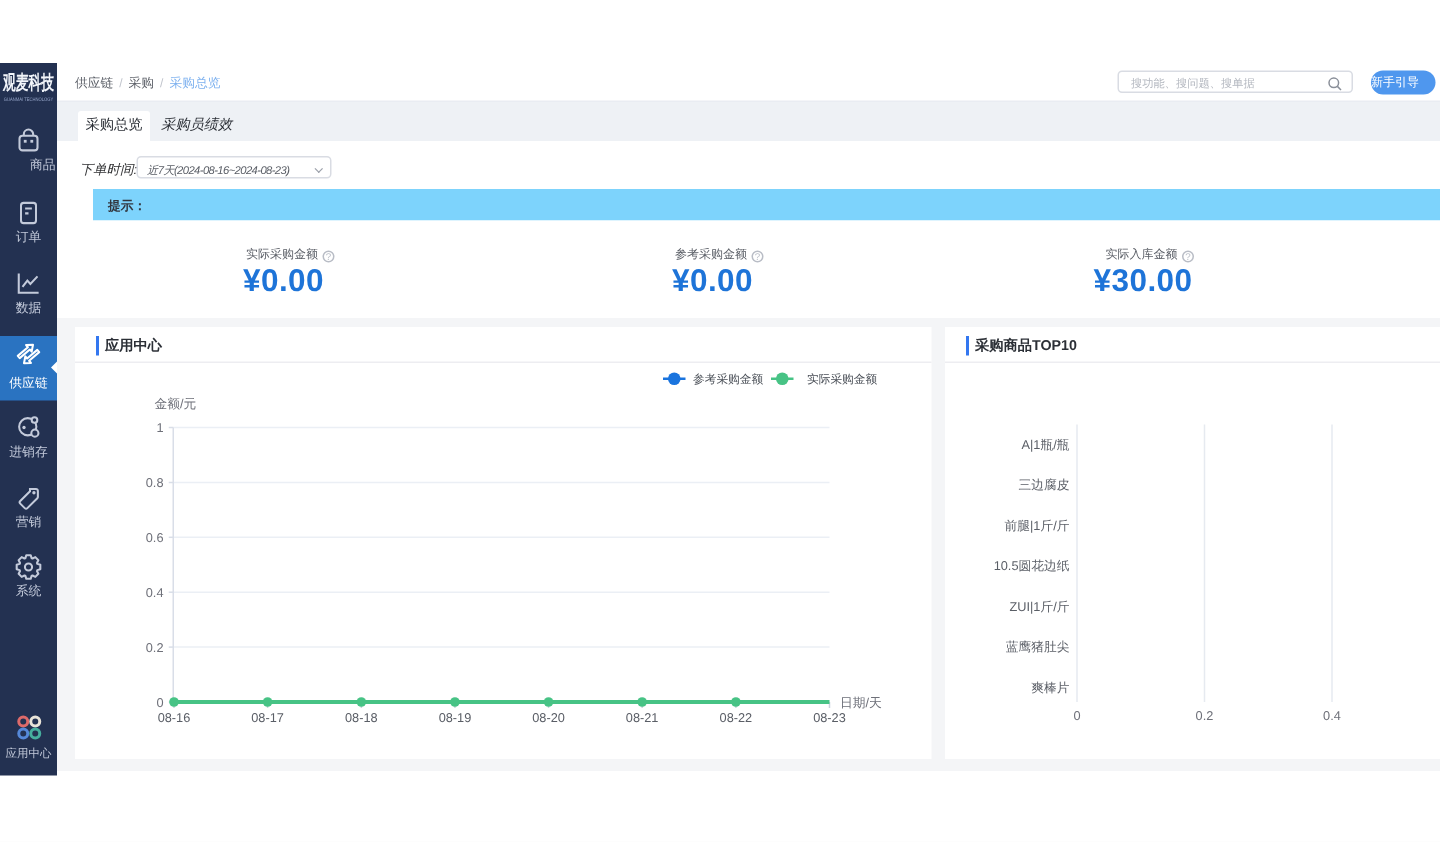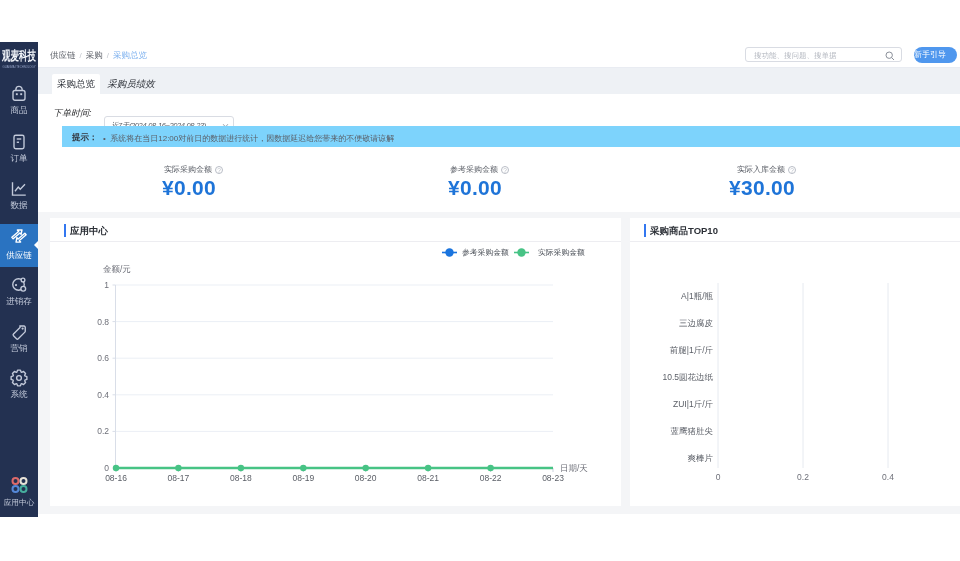--- a/index.html
+++ b/index.html
@@ -20,21 +20,21 @@
 .bc .sep { color:#c0c4cc; margin:0 4px; font-size:8px;}
 .bc .cur { color:#7db1ef; }
 .srch { position:absolute; left:707px; top:5px; width:157px; height:15px; border:1px solid #d9dce3; border-radius:3px; background:#fff; }
 .srch .ph { position:absolute; left:8px; top:3px; font-size:7.5px; color:#b4b8c0; }
 .guide { position:absolute; left:876px; top:5px; width:43px; height:16px; background:#4f97ee; border-radius:8px; color:#fff; font-size:8px; text-align:left; line-height:16px; }
 #tabbar { position:absolute; left:0; top:26px; width:922px; height:26px; background:#eef1f5; }
 .tab1 { position:absolute; left:14px; top:6px; width:48px; height:20px; background:#fff; border-radius:2px 2px 0 0; font-size:9.5px; color:#2b2f36; text-align:center; line-height:20px; }
 .tab2 { position:absolute; left:62px; top:6px; width:62px; height:20px; font-size:9.5px; color:#2b2f36; text-align:center; line-height:20px;font-style:italic; }
 #filter { position:absolute; left:0; top:52px; width:922px; height:32px; background:#fff;font-style:italic; }
 .flab { position:absolute; left:15px; top:13px; font-size:9px; color:#303133; }
-.fsel { position:absolute; left:66px; top:10px; width:130px; height:15px; border:1px solid #d9dce3; border-radius:3px;margin-top:12px; }
+.fsel { position:absolute; left:53px; top:10px; width:130px; height:15px; border:1px solid #d9dce3; border-radius:3px; }
 .fsel .tx { position:absolute; left:6px; top:3.5px; font-size:7.5px; letter-spacing:-0.4px; color:#5a5e66; white-space:nowrap; }
 .fsel .car { position:absolute; right:5px; top:5px; width:5px; height:5px; border-right:1px solid #9ba0aa; border-bottom:1px solid #9ba0aa; transform:rotate(45deg) scale(0.8); }
 #notice { position:absolute; left:0; top:84px; width:922px; height:21px; background:#7dd3fc;margin-left:24px; }
 #notice .t1 { position:absolute; left:10px; top:6px; font-size:8.5px; color:#32363e; font-weight:bold; }
 #notice .t2 { position:absolute; left:41px; top:6.5px; font-size:8px; color:#5a5e66; }
 #stats { position:absolute; left:0; top:105px; width:922px; height:65px; background:#fff; }
 .stat { position:absolute; top:0; width:200px; text-align:center; }
 .stat .sl { font-size:8px; color:#5a5e66; margin-top:17px; padding-left:9px; }
 .stat .q { display:inline-block; width:8px; height:8px; border:1px solid #b9bdc6; border-radius:50%; font-size:6.5px; line-height:8px; color:#b9bdc6; text-align:center; vertical-align:-1px; margin-left:3px;}
 .stat .sv { font-size:21px; font-weight:bold; color:#1e74d8; margin-top:1px; letter-spacing:0.3px; }
@@ -64,21 +64,20 @@
       </div>
     <div id="filter">
       <span class="flab">下单时间:</span>
       <div class="fsel">
           <span class="tx">近7天(2024-08-16~2024-08-23)</span>
           <span class="car"></span>
         </div>
     </div>
     <div id="notice">
         <span class="t1">提示：</span>
-        <span class="t2">•&nbsp;&nbsp;系统将在当日12:00对前日的数据进行统计，因数据延迟给您带来的不便敬请谅解</span>
       </div>
     <div id="stats">
       <div class="stat" style="left:51px;">
           <div class="sl">实际采购金额<span class="q">?</span></div>
           <div class="sv">¥0.00</div>
         </div>
       <div class="stat" style="left:337px;">
           <div class="sl">参考采购金额<span class="q">?</span></div>
           <div class="sv">¥0.00</div>
         </div>
@@ -185,21 +184,21 @@
             <text x="258" y="262">0.4</text>
         </g>
       </svg>
     </div>
   </div>
   <div id="side">
     <svg class="logo" width="38" height="28" style="position:absolute;left:0;top:2px;">
       <text x="19" y="15.5" font-size="13" font-weight="bold" fill="#f2f5fa" text-anchor="middle" textLength="34" lengthAdjust="spacingAndGlyphs">观麦科技</text>
       <text x="19" y="23.5" font-size="3.4" fill="#94a3c6" text-anchor="middle" textLength="33" lengthAdjust="spacingAndGlyphs">GUANMAI TECHNOLOGY</text>
     </svg>
-    <div class="nav" style="top:39px;height:43px;padding-top:3px;">
+    <div class="nav" style="top:39px;height:43px;padding-top:3px;text-align:right;">
       <svg width="20" height="20" viewBox="0 0 16 16" fill="none" stroke="#c3cada" stroke-width="1.1">
         <path d="M5.5 5.2 V4.4 a2.5 2.5 0 0 1 5 0 V5.2"></path>
         <rect x="3.2" y="5.2" width="9.6" height="7.8" rx="1.6"></rect>
         <rect x="5.5" y="7.4" width="1.5" height="1.5" fill="#c3cada" stroke="none"></rect>
         <rect x="9.0" y="7.4" width="1.5" height="1.5" fill="#c3cada" stroke="none"></rect>
       </svg>
       <span class="lb">商品</span>
     </div>
     <div class="nav" style="top:87px;height:43px;padding-top:3px;">
       <svg width="20" height="20" viewBox="0 0 16 16" fill="none" stroke="#c3cada" stroke-width="1.1">

